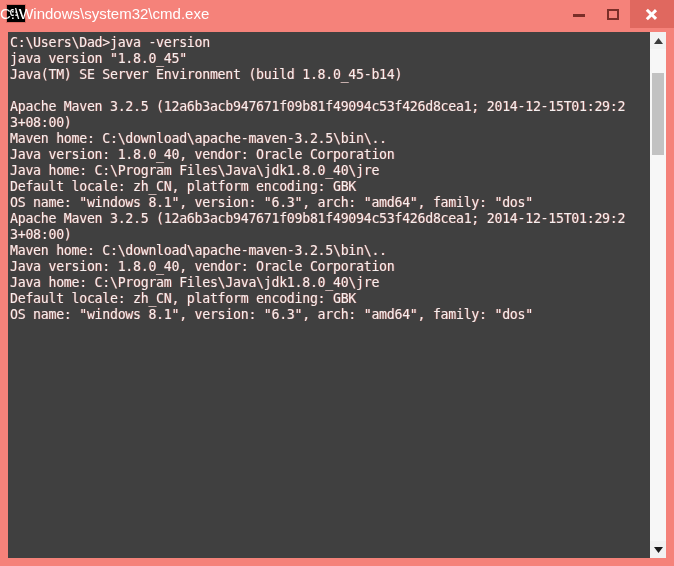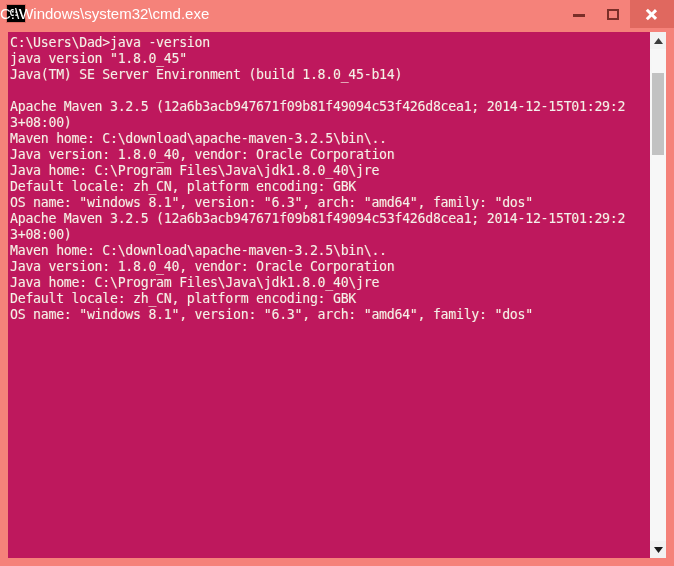--- a/index.html
+++ b/index.html
@@ -105,21 +105,21 @@
     left: 0; top: 0;
     transform: rotate(-90deg);
   }
 
   
   .console {
     position: absolute;
     left: 8px; top: 32px;
     width: 642px;
     height: 526px;
-    background: #be185d;
+    background: #404040;
     overflow: hidden;
   }
   .console-inner {
     position: absolute;
     left: 2px; top: 3px;
     right: 0;
   }
   .line {
     color: #f2efef;
     font-family: "DejaVu Sans Mono", monospace;

